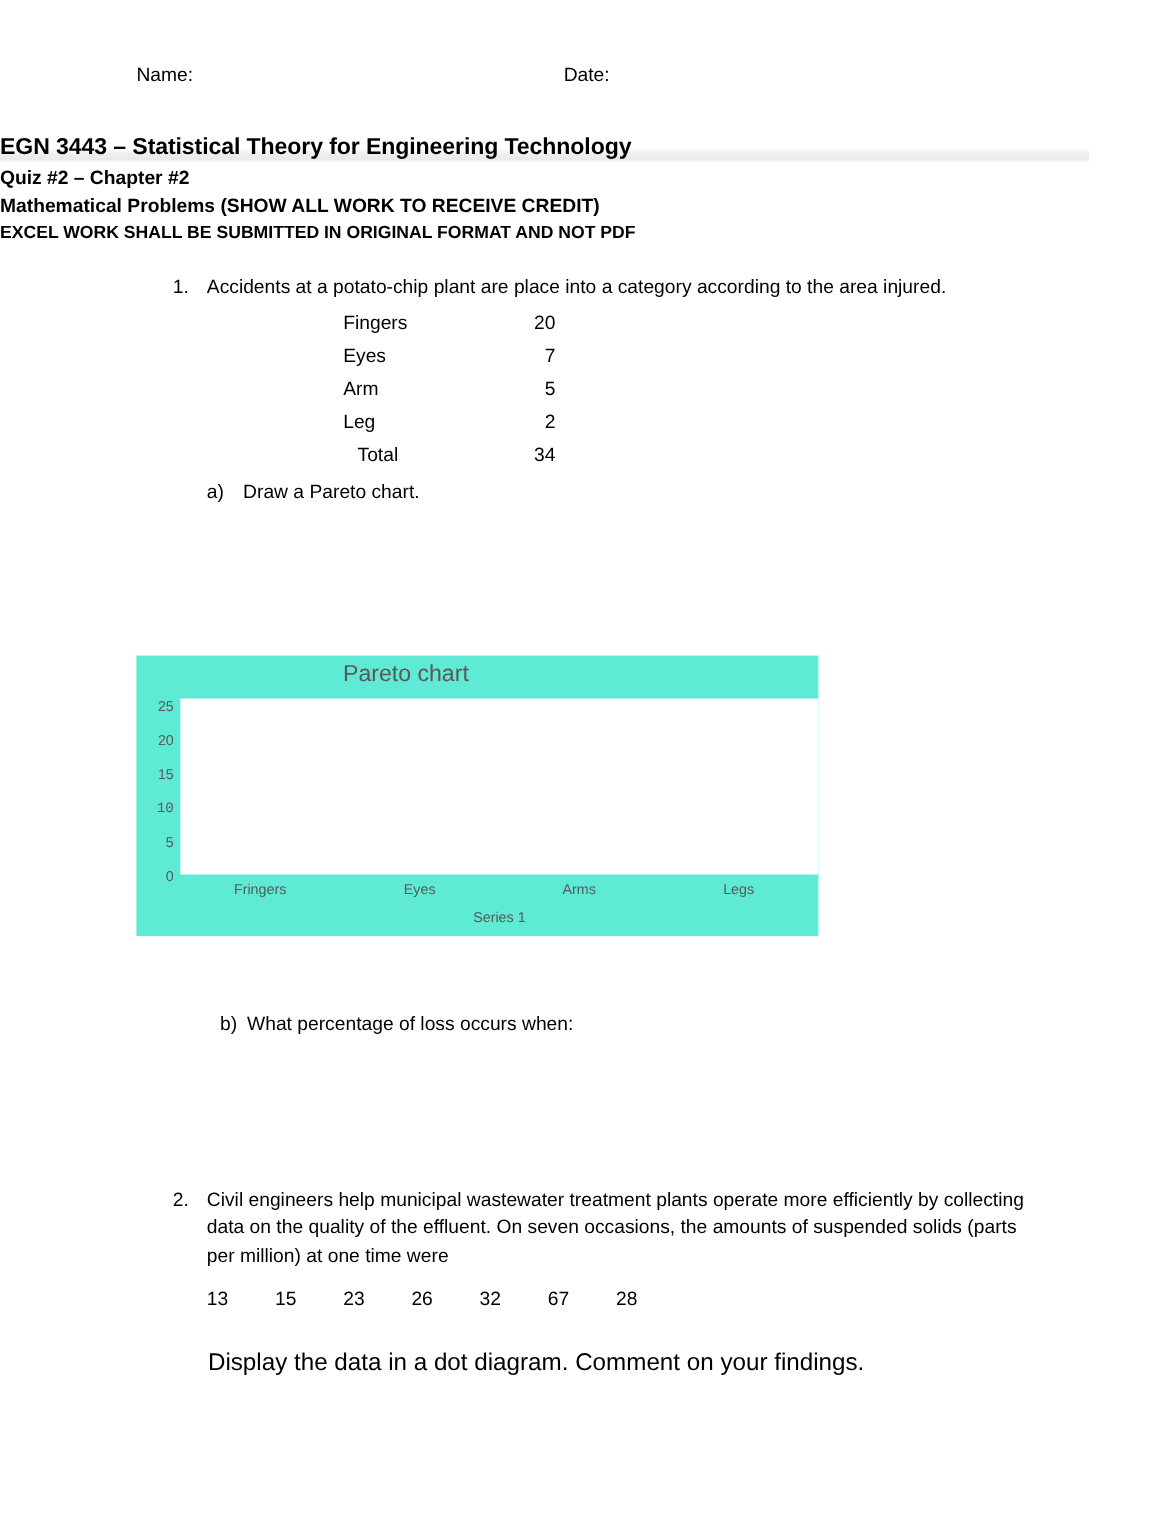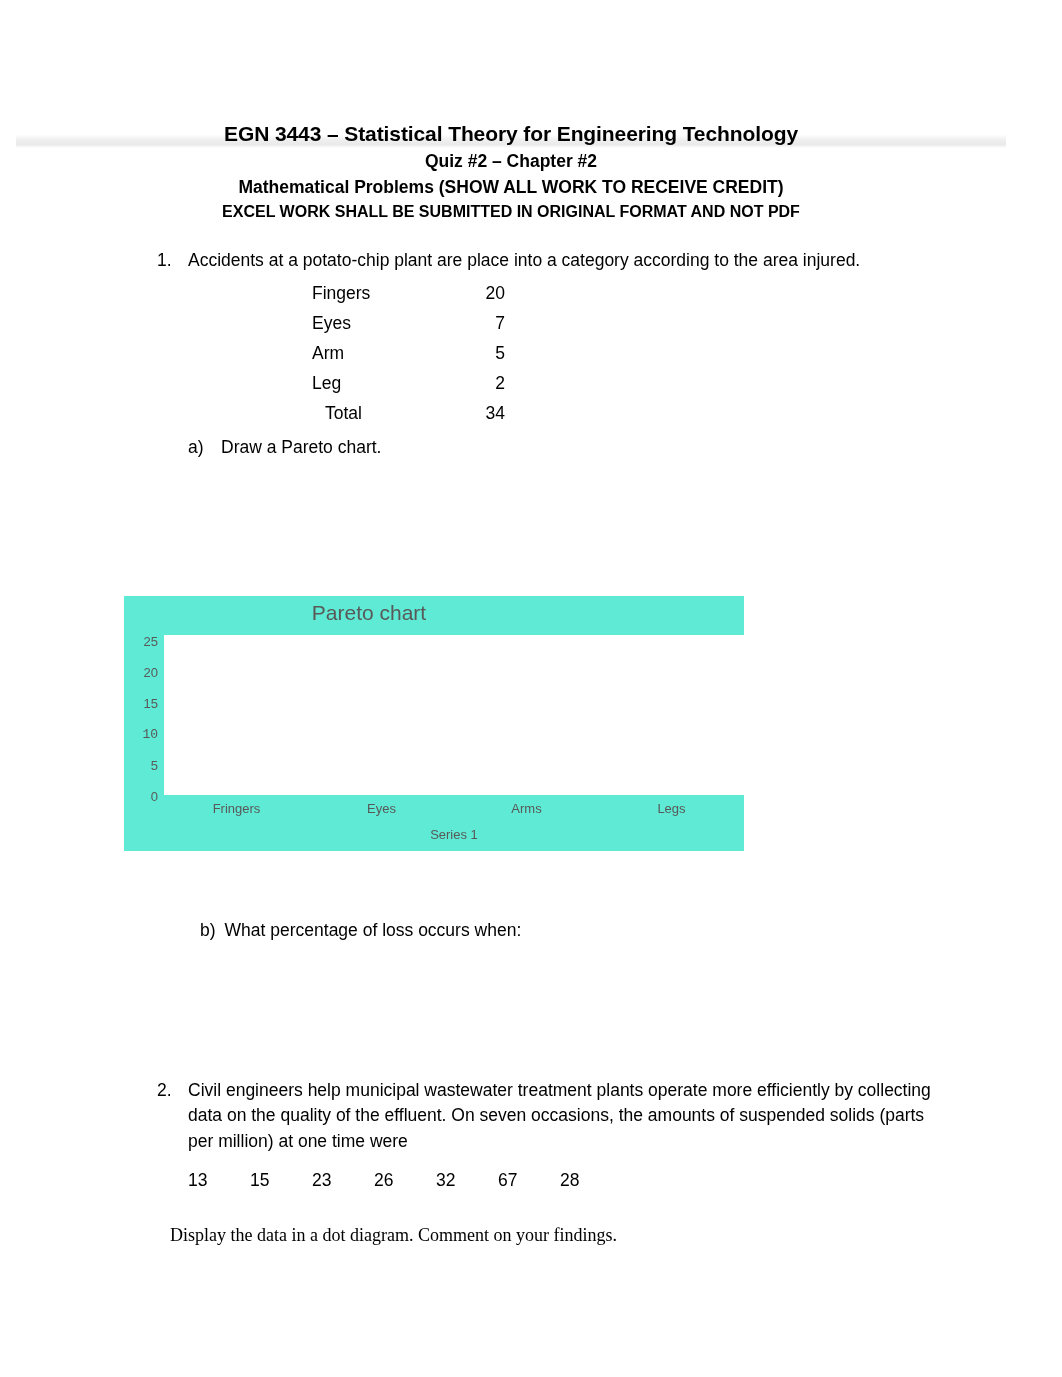--- a/index.html
+++ b/index.html
@@ -33,23 +33,23 @@
     line-height: 1.2;
     white-space: nowrap;
   }
   .hdr-name { display: inline-block; }
   .hdr-date { display: inline-block; margin-left: 332px; }
 
   
   .title-block {
     position: absolute;
     top: 120px;
-    left: 16px;
+    left: 0;
     width: 990px;
-    text-align: center;
+    text-align: left;
   }
   .title-line1 {
     font-size: 21px;
     font-weight: bold;
     line-height: 1.35;
     letter-spacing: -0.1px;
     background: linear-gradient(to bottom,
                 #ffffff 0%, #ffffff 52%,
                 #f0f0f0 70%, #e9e9e9 88%, #ffffff 100%);
     display: block;
@@ -224,31 +224,34 @@
     line-height: 1.45;
     display: flex;
     width: 420px;
   }
   .q2-values span {
     flex: 0 0 62px;
     text-align: left;
   }
   .q2-footer {
     margin-top: 28px;
-    margin-left: 13px;
-    font-size: 18px;
-    line-height: 1.45;
-    font-family: Liberation Serif, serif;
+    margin-left: 32px;
+    font-size: 22px;
+    line-height: 1.45;
   }
 </style>
 </head>
 <body>
 
 <div class="page">
 
+  <div class="hdr-row">
+    <span class="hdr-name">Name:</span>
+    <span class="hdr-date">Date:</span>
+  </div>
 
   <div class="title-block">
     <div class="title-line1">EGN 3443 – Statistical Theory for Engineering Technology</div>
     <div class="title-line2">Quiz #2 – Chapter #2</div>
     <div class="title-line3">Mathematical Problems (SHOW ALL WORK TO RECEIVE CREDIT)</div>
     <div class="title-line4">EXCEL WORK SHALL BE SUBMITTED IN ORIGINAL FORMAT AND NOT PDF</div>
   </div>
 
   <div class="q1">
     <div class="q-item">

